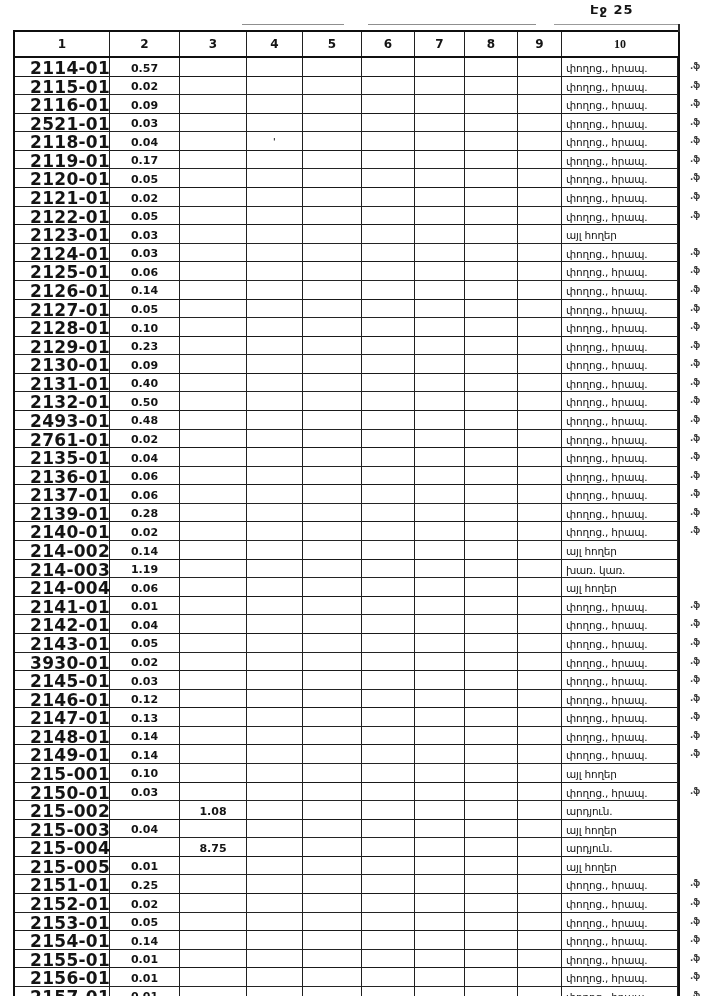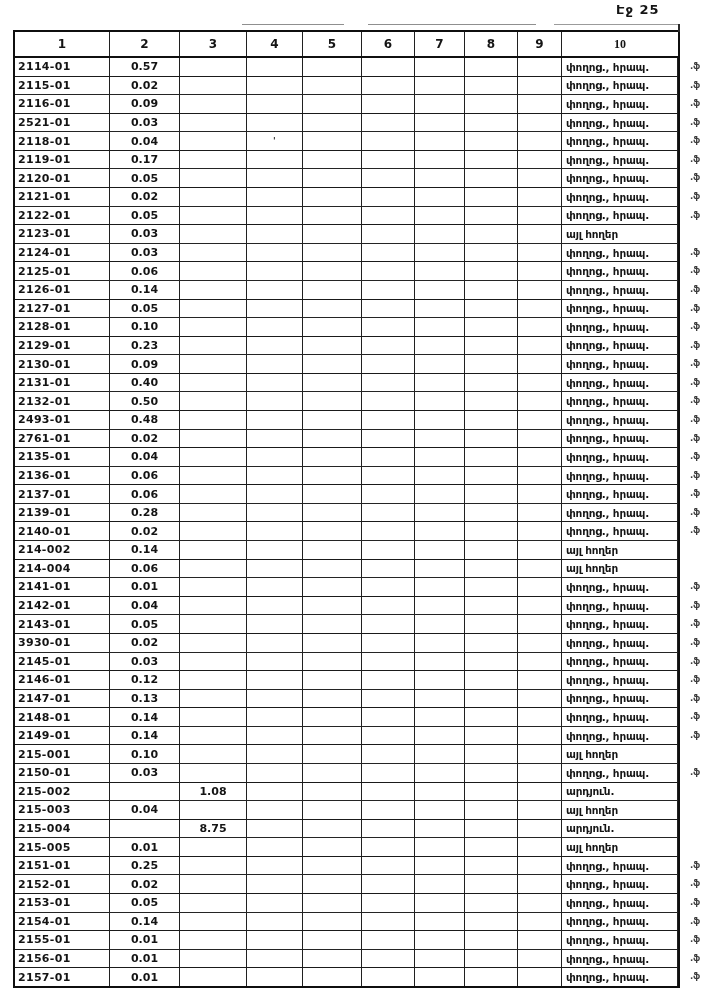--- a/index.html
+++ b/index.html
@@ -10,21 +10,21 @@
   }
   html,body{
     margin:0;padding:0;
     width:714px;height:996px;
     background:var(--paper);
     font-family:"DejaVu Sans", sans-serif;
     overflow:hidden;
   }
   .page{position:absolute;inset:0;background:var(--paper);}
   .page-label{
-    position:absolute;top:2px;left:616px;
+    position:absolute;top:2px;left:590px;
     font-size:13px;font-weight:bold;letter-spacing:1px;color:var(--ink);
     white-space:nowrap;
   }
   .tbl{
     position:absolute;left:13px;top:30px;
     border:2px solid #0f0f0f;
     background:var(--paper);
   }
   
   .tbl::before{
@@ -50,24 +50,24 @@
     border-bottom:2px solid #101010;
   }
   .cell{
     border-right:1.4px solid #202020;
     display:flex;align-items:center;
     overflow:visible;color:var(--ink);
     min-width:0;
   }
   .cell:last-child{border-right:none;font-family:Liberation Serif, serif;}
   .hc{justify-content:center;font-weight:bold;font-size:12px;}
-  .c1{padding-left:3px;font-weight:bold;font-size:11px;letter-spacing:0.3px;white-space:nowrap;}
+  .c1{padding-left:15px;font-weight:bold;font-size:17px;letter-spacing:0.3px;white-space:nowrap;}
   .c2,.c3,.c4{justify-content:center;font-weight:bold;font-size:11px;}
   .c4{font-size:9px;color:#333;}
-  .c10{padding-left:4px;font-weight:bold;font-size:10.5px;white-space:nowrap;letter-spacing:-0.2px;}
+  .c10{padding-left:4px;font-weight:normal;font-size:10.5px;white-space:nowrap;letter-spacing:-0.2px;}
   .mark{
     position:absolute;left:calc(100% + 12px);top:3px;
     font-size:8.5px;font-weight:bold;color:var(--note-ink);
     white-space:nowrap;
   }
 </style>
 </head>
 <body>
 
 <div class="page">
@@ -458,20 +458,33 @@
     <div class="cell c4"></div>
     <div class="cell c5"></div>
     <div class="cell c6"></div>
     <div class="cell c7"></div>
     <div class="cell c8"></div>
     <div class="cell c9"></div>
     <div class="cell c10">այլ հողեր</div>
     <span class="mark"></span>
   </div>
 
+  <div class="row">
+    <div class="cell c1">214-003</div>
+    <div class="cell c2">1.19</div>
+    <div class="cell c3"></div>
+    <div class="cell c4"></div>
+    <div class="cell c5"></div>
+    <div class="cell c6"></div>
+    <div class="cell c7"></div>
+    <div class="cell c8"></div>
+    <div class="cell c9"></div>
+    <div class="cell c10">խառ. կառ.</div>
+    <span class="mark"></span>
+  </div>
 
   <div class="row">
     <div class="cell c1">214-004</div>
     <div class="cell c2">0.06</div>
     <div class="cell c3"></div>
     <div class="cell c4"></div>
     <div class="cell c5"></div>
     <div class="cell c6"></div>
     <div class="cell c7"></div>
     <div class="cell c8"></div>

